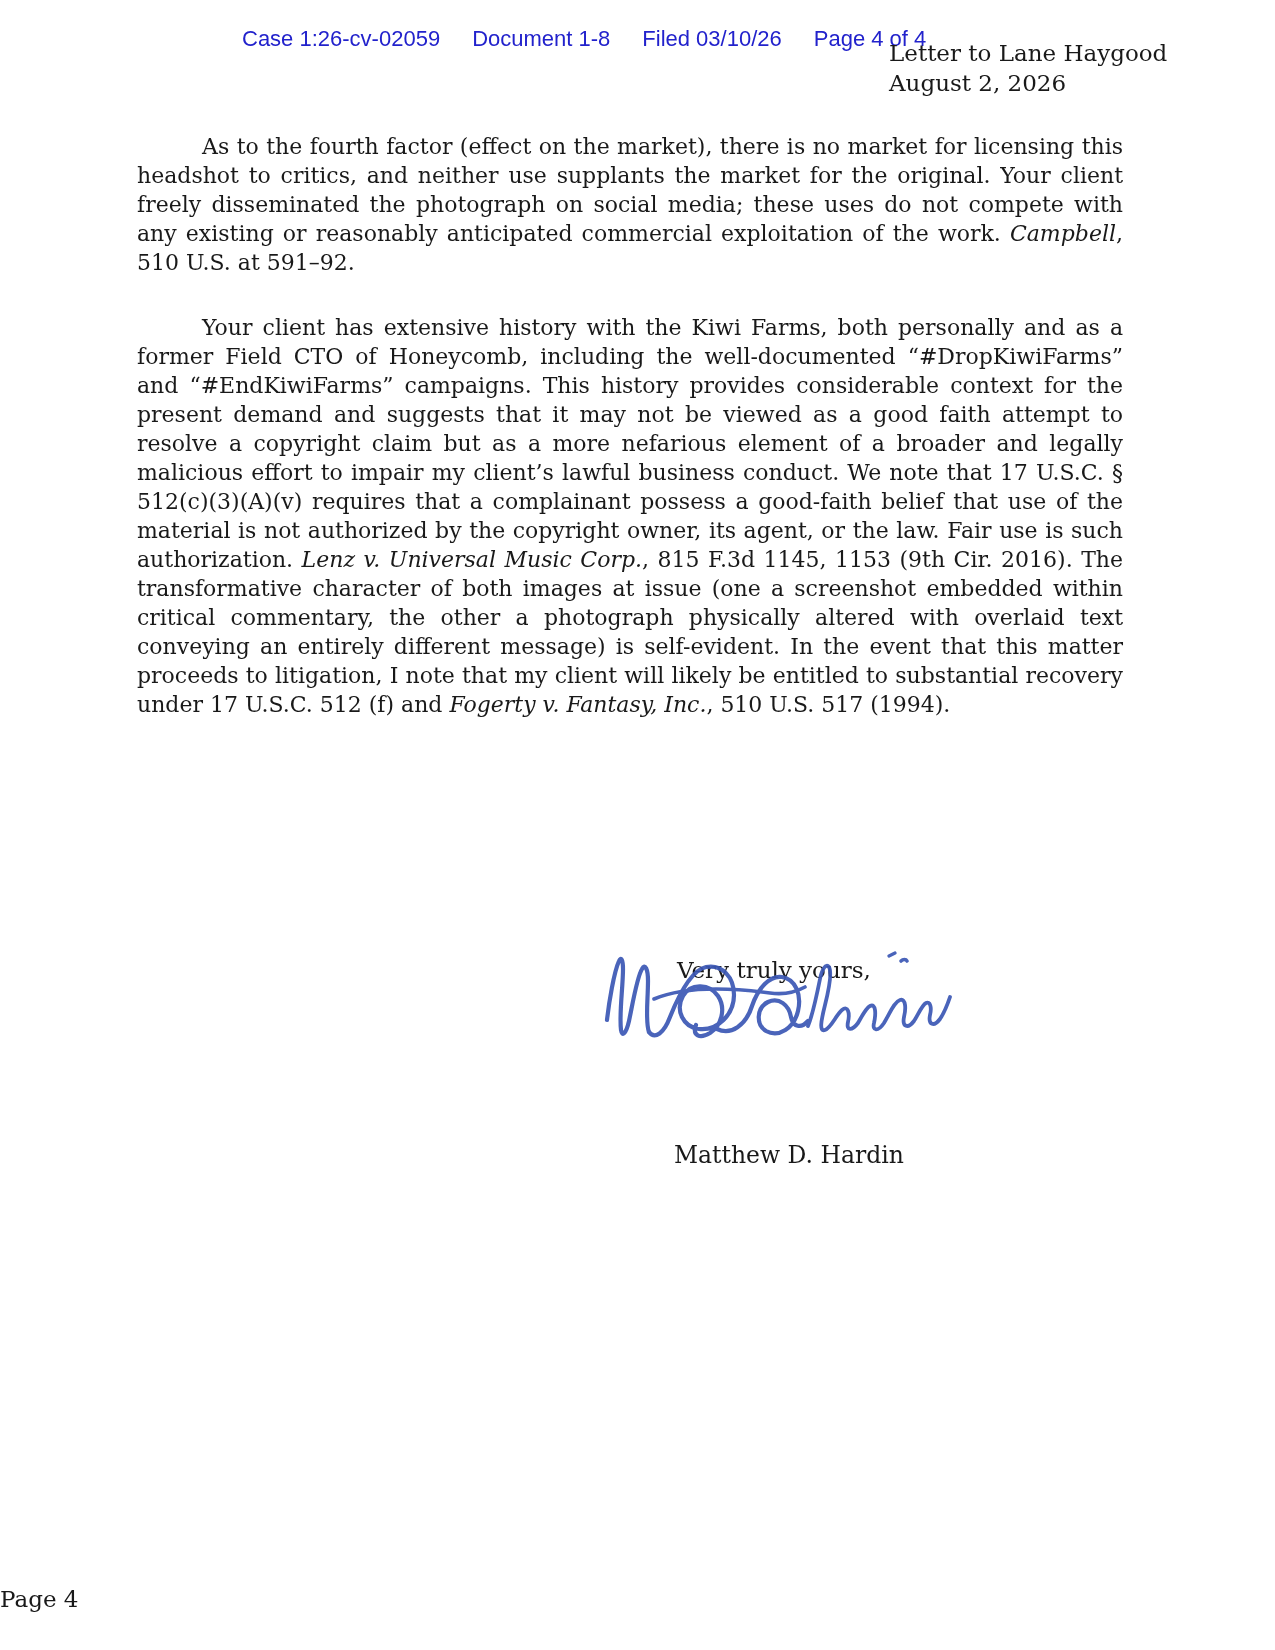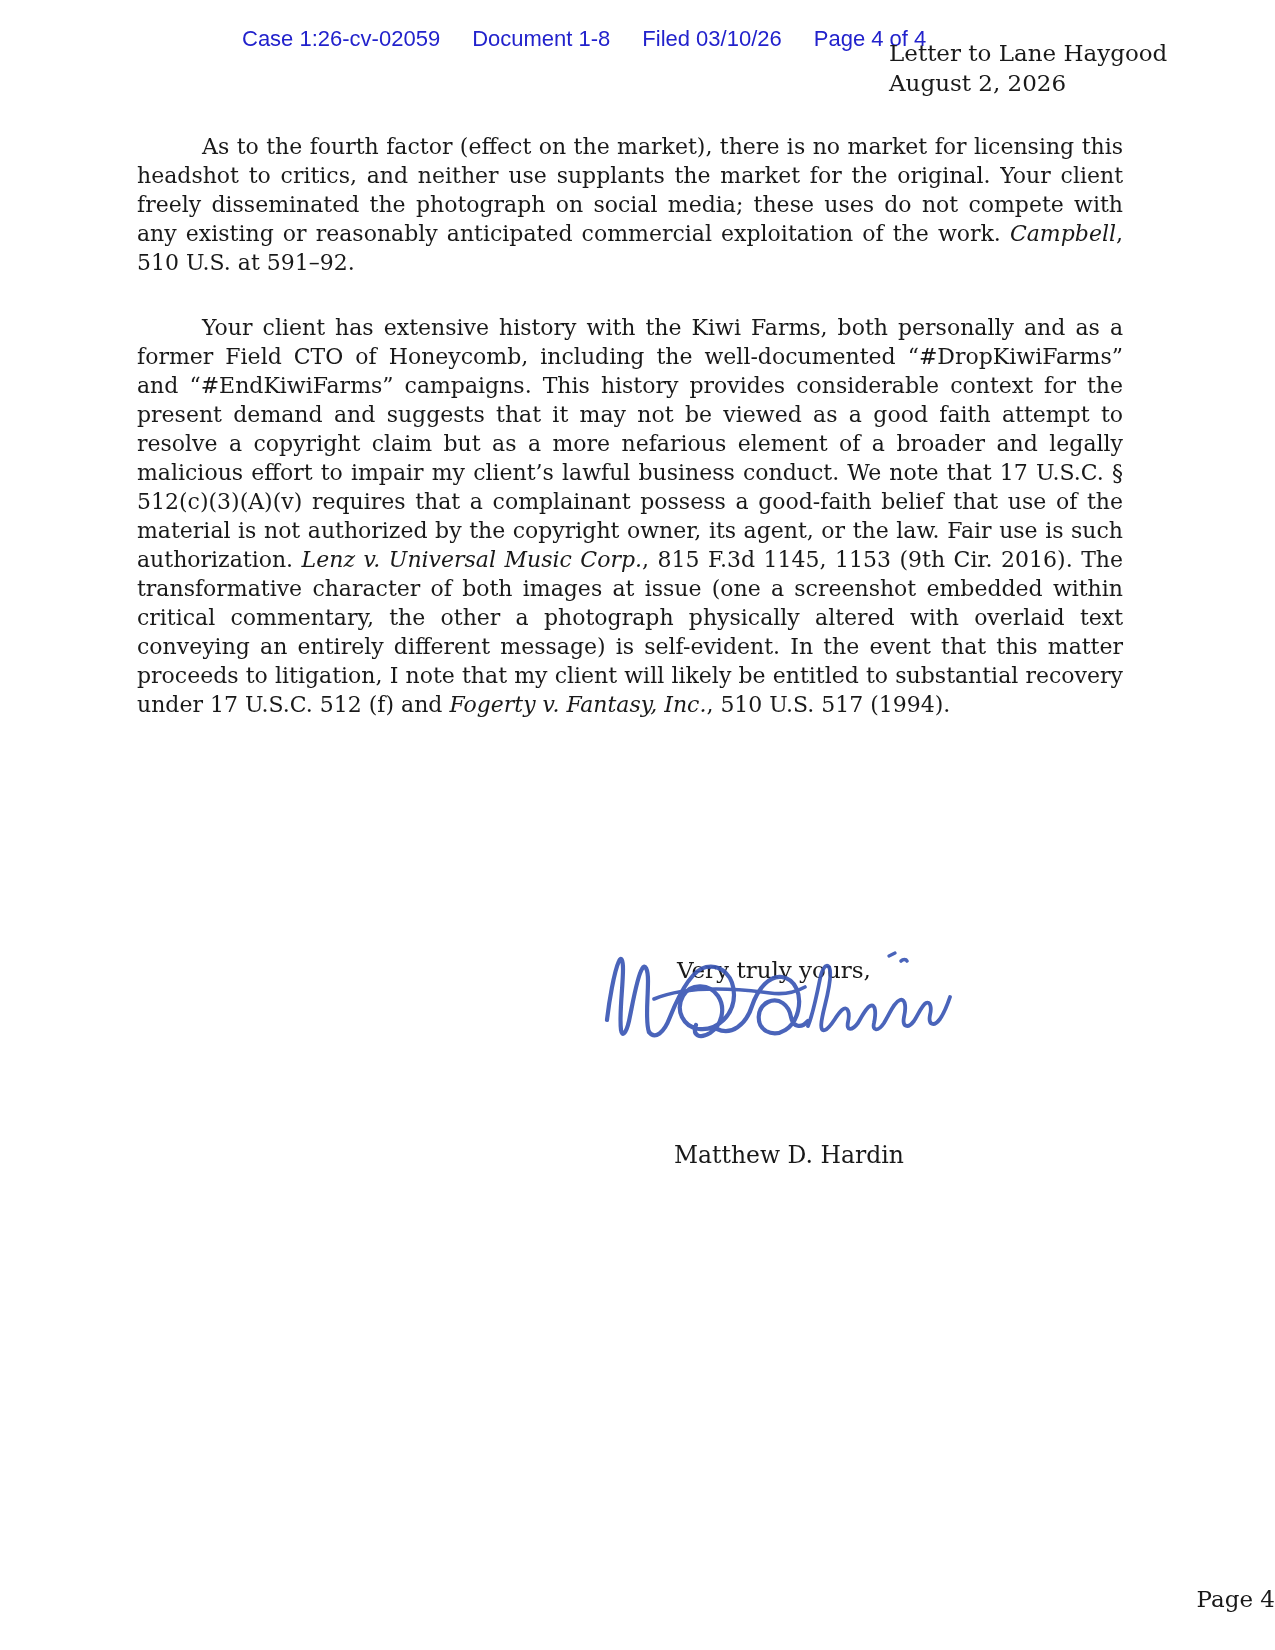--- a/index.html
+++ b/index.html
@@ -66,21 +66,21 @@
     left: 674px;
     top: 1104px;
     font-size: 23.5px;
     margin-top: 37px;
   }
   .page-footer {
     position: absolute;
     left: 0;
     right: 0;
     top: 1586px;
-    text-align: right;
+    text-align: left;
     font-size: 23px;
   }
 </style>
 </head>
 <body>
 
 <div class="stamp">
   <span>Case 1:26-cv-02059</span>
   <span>Document 1-8</span>
   <span>Filed 03/10/26</span>

